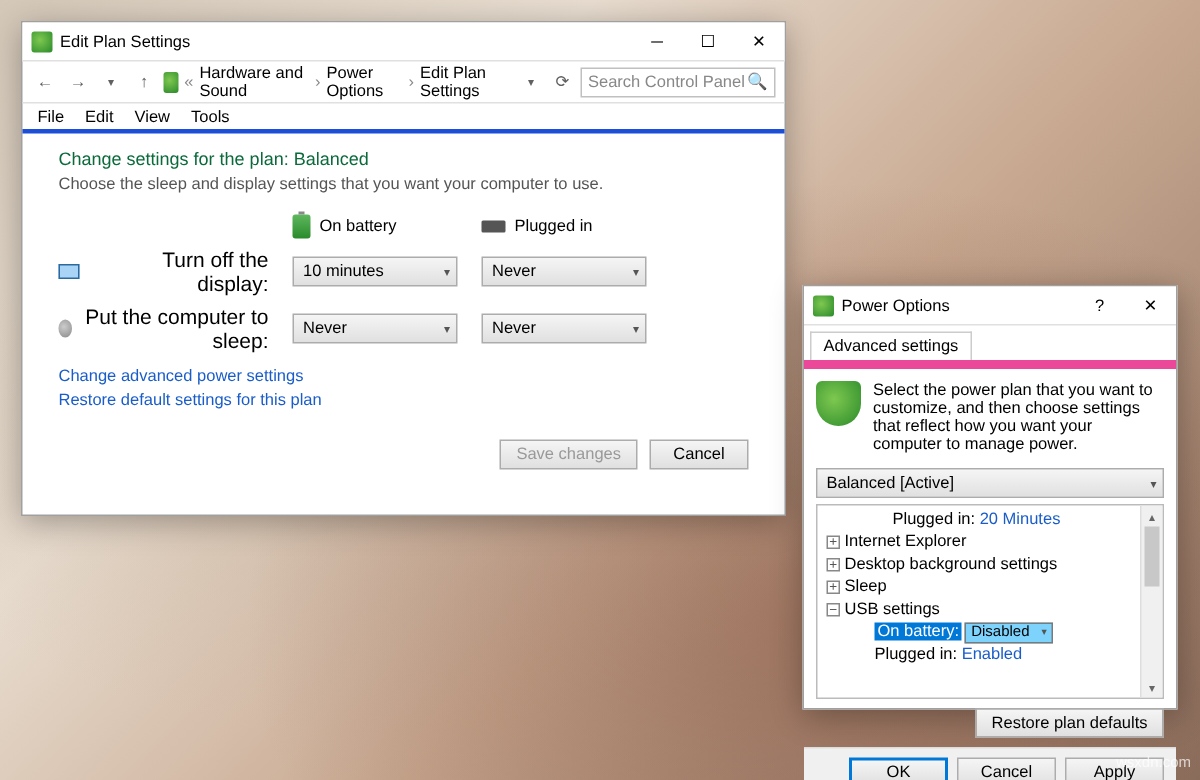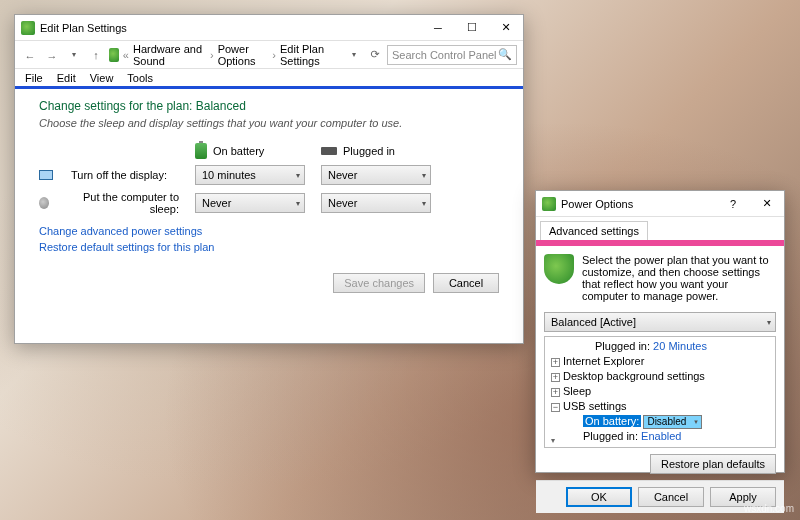--- a/index.html
+++ b/index.html
@@ -15,44 +15,44 @@
 .navbtn { width: 18px; height: 18px; display: flex; align-items: center; justify-content: center; color: #606060; }
 .crumb { display: flex; align-items: center; gap: 4px; font-size: 11px; flex: 1; }
 .crumb .sep { color: #888; }
 .crumb .folder-icon { width: 14px; height: 14px; background: radial-gradient(circle at 40% 40%, #7ec850, #2a8a2a); border-radius: 2px; }
 .navright { display: flex; align-items: center; gap: 3px; }
 .searchbox { width: 130px; height: 20px; border: 1px solid #c0c0c0; padding: 0 4px; display: flex; align-items: center; font-size: 11px; color: #888; justify-content: space-between; }
 .menubar { display: flex; gap: 2px; height: 20px; align-items: flex-end; padding: 0 4px; font-size: 11px; border-bottom: 3px solid #1d4ed8; }
 .menubar span { padding: 2px 6px; }
 .content { padding: 10px 24px; }
 .heading { color: #0a6a3a; font-size: 12px; margin-bottom: 4px; }
-.sub { color: #555; font-size: 11px; margin-bottom: 14px; font-style: italic; }
+.sub { color: #555; font-size: 11px; margin-bottom: 14px; }
 .grid { display: grid; grid-template-columns: 140px 110px 110px; gap: 6px 16px; align-items: center; text-align: right; }
 .colhead { display: flex; align-items: center; gap: 6px; font-size: 11px; }
 .batt-icon { width: 12px; height: 16px; background: linear-gradient(#5fb85f, #2a8a2a); border-radius: 2px; position: relative; }
 .batt-icon::before { content: ""; position: absolute; top: -2px; left: 4px; width: 4px; height: 2px; background: #888; }
 .plug-icon { width: 16px; height: 8px; background: #555; border-radius: 1px; position: relative; }
-.rowlabel { display: flex; align-items: center; gap: 18px; font-size: 11px; }
+.rowlabel { display: flex; align-items: center; gap: 6px; font-size: 14px; }
 .disp-icon { width: 14px; height: 10px; border: 1px solid #2a6aa0; background: #aad4f5; }
 .sleep-icon { width: 12px; height: 12px; border-radius: 50%; background: radial-gradient(circle at 40% 40%, #ccc, #888); }
 .dropdown { height: 20px; border: 1px solid #acacac; background: linear-gradient(#f5f5f5, #e0e0e0); display: flex; align-items: center; justify-content: space-between; padding: 0 4px 0 6px; font-size: 11px; }
 .dropdown .arrow { font-size: 8px; color: #555; }
 .link { color: #1a5dc8; font-size: 11px; margin-top: 10px; display: block; }
 .btnrow { display: flex; gap: 8px; justify-content: flex-end; margin-top: 20px; }
 .btn { min-width: 66px; height: 20px; border: 1px solid #acacac; background: linear-gradient(#f5f5f5, #e0e0e0); display: flex; align-items: center; justify-content: center; font-size: 11px; padding: 0 10px; }
 .btn.disabled { color: #999; }
 .btn.primary { border: 2px solid #0078d7; }
 
 .win2 .titlebar .ticon { background: radial-gradient(circle at 40% 40%, #7ec850, #2a8a2a); }
 .tabrow { display: flex; border-bottom: 6px solid #ec4899; padding: 4px 4px 0 4px; }
 .tab { border: 1px solid #ccc; border-bottom: none; background: #fff; padding: 3px 8px; font-size: 11px; }
 .infobar { display: flex; gap: 8px; padding: 8px; font-size: 11px; align-items: flex-start; }
 .infobar .shield { width: 30px; height: 30px; background: radial-gradient(circle at 40% 40%, #7ec850, #2a8a2a); border-radius: 4px 4px 50% 50%; flex-shrink: 0; }
 .plandrop { margin: 2px 8px 4px 8px; }
-.treewrap { margin: 0 8px 6px 8px; border: 1px solid #bbb; height: 112px; overflow: hidden; display: flex; font-size: 11px; flex-direction: column; }
+.treewrap { margin: 0 8px 6px 8px; border: 1px solid #bbb; height: 130px; overflow: hidden; display: flex; font-size: 11px; }
 .tree { flex: 1; padding: 2px; line-height: 15px; }
 .tree .row { white-space: nowrap; }
 .tree .box { display: inline-block; width: 9px; height: 9px; border: 1px solid #888; text-align: center; line-height: 7px; font-size: 9px; margin-right: 3px; color: #555; }
 .tree .val { color: #1a5dc8; }
 .tree .sel { background: #0078d7; color: #fff; padding: 0 2px; }
 .tree .seldrop { display: inline-flex; align-items: center; border: 1px solid #7a7a7a; background: #7dd3fc; height: 14px; padding: 0 3px; margin-left: 2px; font-size: 10px; color: #000; }
 .tree .seldrop .arrow { font-size: 7px; margin-left: 8px; color: #555; }
 .scrollbar { width: 15px; background: #f0f0f0; border-left: 1px solid #ddd; position: relative; }
 .scrollbar .thumb { position: absolute; top: 14px; left: 2px; right: 2px; height: 40px; background: #c8c8c8; }
 .scrollbar .arr { position: absolute; left: 0; right: 0; height: 14px; display: flex; align-items: center; justify-content: center; font-size: 8px; color: #666; }

